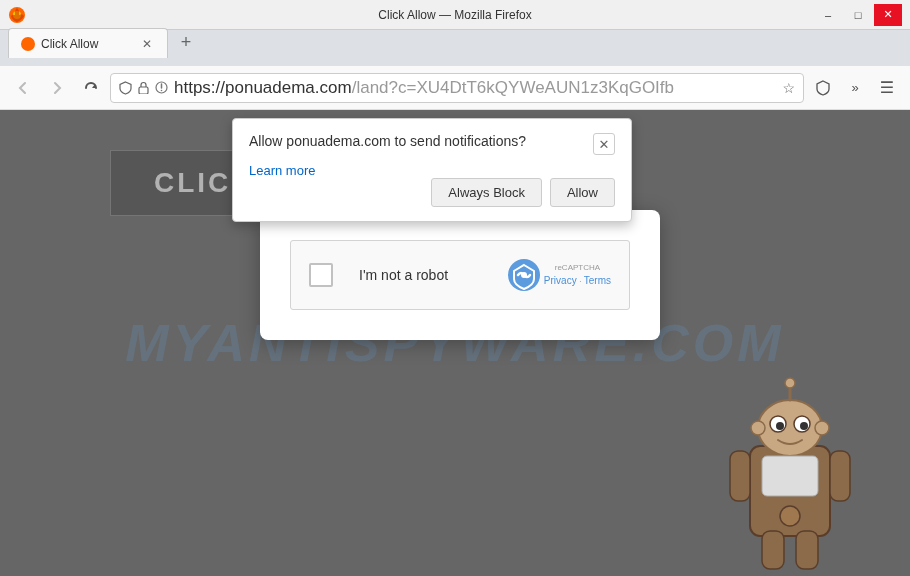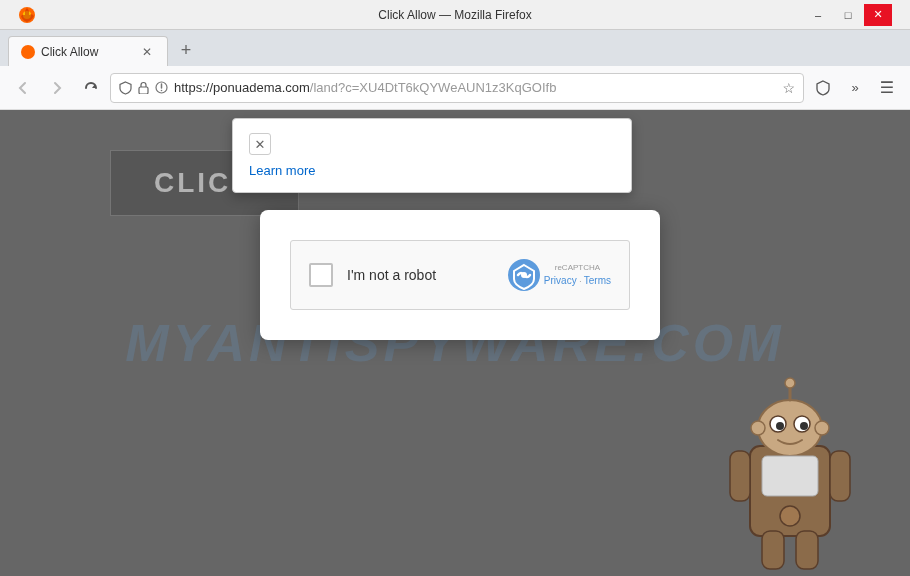--- a/index.html
+++ b/index.html
@@ -15,21 +15,21 @@
     
     .titlebar {
       width: 100%;
       height: 30px;
       background: #1a1a2e;
       background: #2b2b3b;
       background: #3c3c4d;
       display: flex;
       align-items: center;
       justify-content: space-between;
-      padding: 0 18px;
+      padding: 0 8px;
       background: #1e1e2e;
       background: #2d2d3d;
       background: #3b3b4b;
       background: #f0f0f0;
       border-bottom: 1px solid #ccc;
     }
     .titlebar-left {
       display: flex;
       align-items: center;
       gap: 6px;
@@ -66,21 +66,21 @@
     }
     .titlebar-btn.close { background: #e81123; color: white; }
 
     
     .tabbar {
       width: 100%;
       height: 36px;
       background: #dde1e6;
       display: flex;
       align-items: flex-end;
-      padding: 0 8px;
+      padding: 8px 8px;
     }
     .tab {
       height: 30px;
       padding: 0 12px;
       background: #f9f9fa;
       border-radius: 4px 4px 0 0;
       display: flex;
       align-items: center;
       gap: 6px;
       font-size: 12px;
@@ -163,21 +163,21 @@
       height: 30px;
       background: white;
       border: 1px solid #ccc;
       border-radius: 4px;
       display: flex;
       align-items: center;
       padding: 0 8px;
       gap: 6px;
     }
     .address-url {
-      font-size: 13px;
+      font-size: 17px;
       color: #333;
       flex: 1;
       overflow: hidden;
       text-overflow: ellipsis;
       white-space: nowrap;
     }
     .address-url .domain { color: #333; }
     .address-url .path { color: #999; }
     .address-star {
       font-size: 14px;
@@ -247,20 +247,21 @@
       width: 24px;
       height: 24px;
       border: 2px solid #c1c1c1;
       border-radius: 2px;
       background: white;
       cursor: pointer;
     }
     .recaptcha-label {
       font-size: 14px;
       color: #333;
+      margin-left: 12px;
     }
     .recaptcha-right {
       display: flex;
       flex-direction: row;
       align-items: center;
       gap: 2px;
     }
     .recaptcha-text {
       font-size: 8px;
       color: #999;
@@ -491,18 +492,23 @@
       <path d="M80 120 Q80 114 87 114 Q90 114 90 117 Q90 114 93 114 Q100 114 100 120 Q100 126 90 132 Q80 126 80 120Z" fill="#cc3366" opacity="0.85"></path>
 
       <rect x="62" y="100" width="56" height="40" rx="5" fill="#ddd" stroke="#aaa" stroke-width="1"></rect>
 
       <circle cx="90" cy="160" r="10" fill="#a07850" stroke="#5a3e2b" stroke-width="1.5"></circle>
     </svg>
   </div>
 
   <div class="notification-popup">
     <div class="popup-header">
+      <span class="popup-title">Allow ponuadema.com to send notifications?</span>
       <button class="popup-close">✕</button>
     </div>
     <a class="popup-learn-more" href="#">Learn more</a>
+    <div class="popup-buttons">
+      <button class="popup-btn popup-btn-always-block">Always Block</button>
+      <button class="popup-btn primary">Allow</button>
+    </div>
   </div>
 
 </div>
 
 </body></html>

